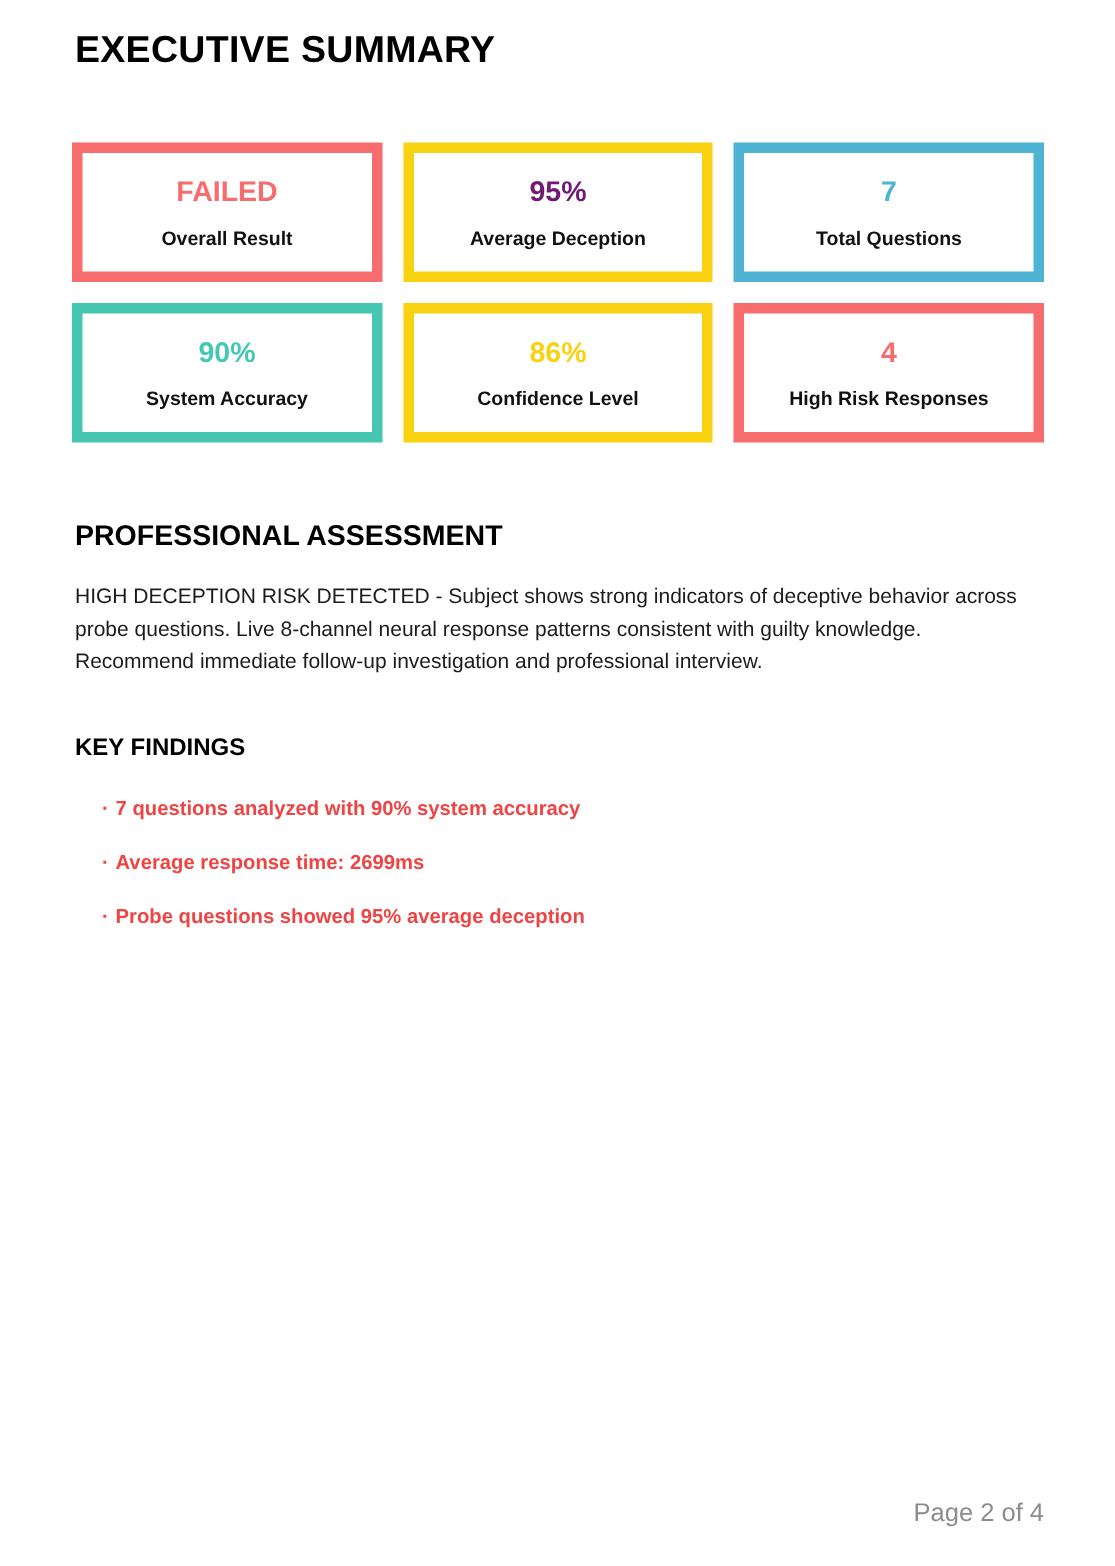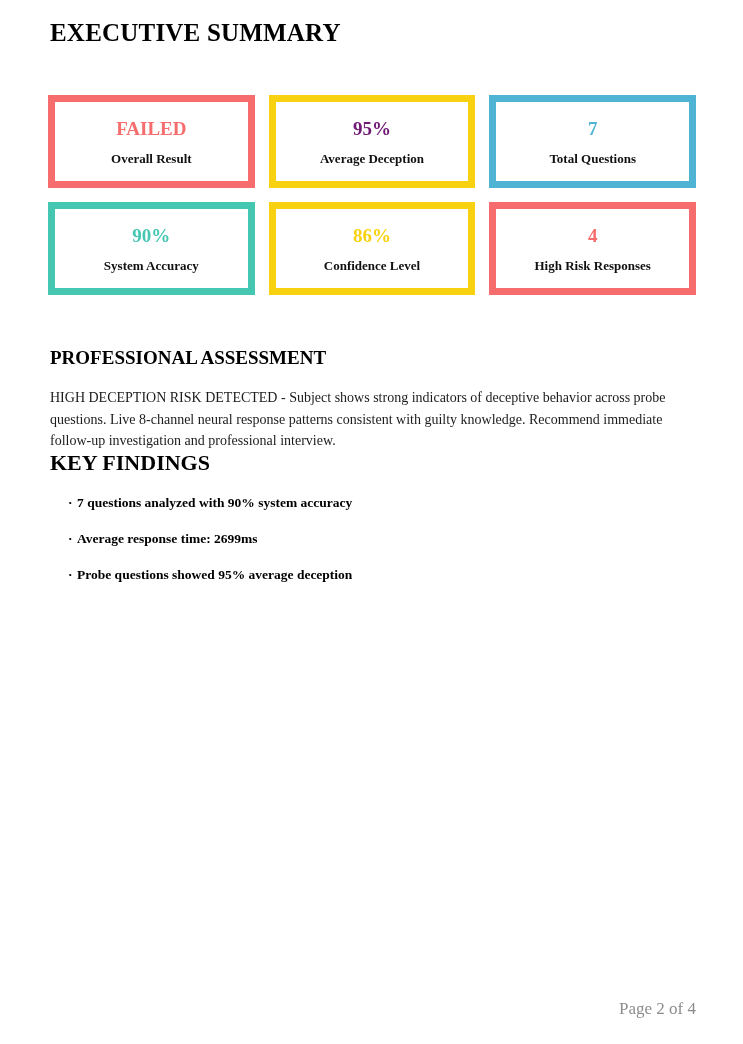--- a/index.html
+++ b/index.html
@@ -1,15 +1,15 @@
 <!DOCTYPE html>
 <html><head>
 <meta charset="utf-8">
 <style>
-  * { margin: 0; padding: 0; box-sizing: border-box; font-family: Liberation Serif, serif; }
+  * { margin: 0; padding: 0; box-sizing: border-box; }
   html, body { background: #ffffff; }
   body {
     width: 743px;
     height: 1044px;
     position: relative;
     font-family: "Liberation Sans", sans-serif;
     color: #1b1b1b;
     overflow: hidden;
   }
   .page {
@@ -64,29 +64,30 @@
   }
   .assessment-heading { margin-top: 52px; }
   .assessment-body {
     margin-top: 18px;
     width: 646px;
     font-size: 14px;
     line-height: 21.5px;
     color: #1b1b1b;
   }
   .findings-heading {
-    font-size: 22px;
+    margin-top: 36px;
+    font-size: 16px;
   }
   .findings-list { margin-top: 21px; }
   .finding {
     padding-left: 18px;
     margin-bottom: 15px;
     font-size: 13.5px;
     font-weight: bold;
-    color: #000000;
+    color: #ef4444;
     line-height: 16px;
     margin-top: 20px;
   }
   .bullet {
     display: inline-block;
     width: 9px;
     font-weight: bold;
   }
   .page-footer {
     position: absolute;

